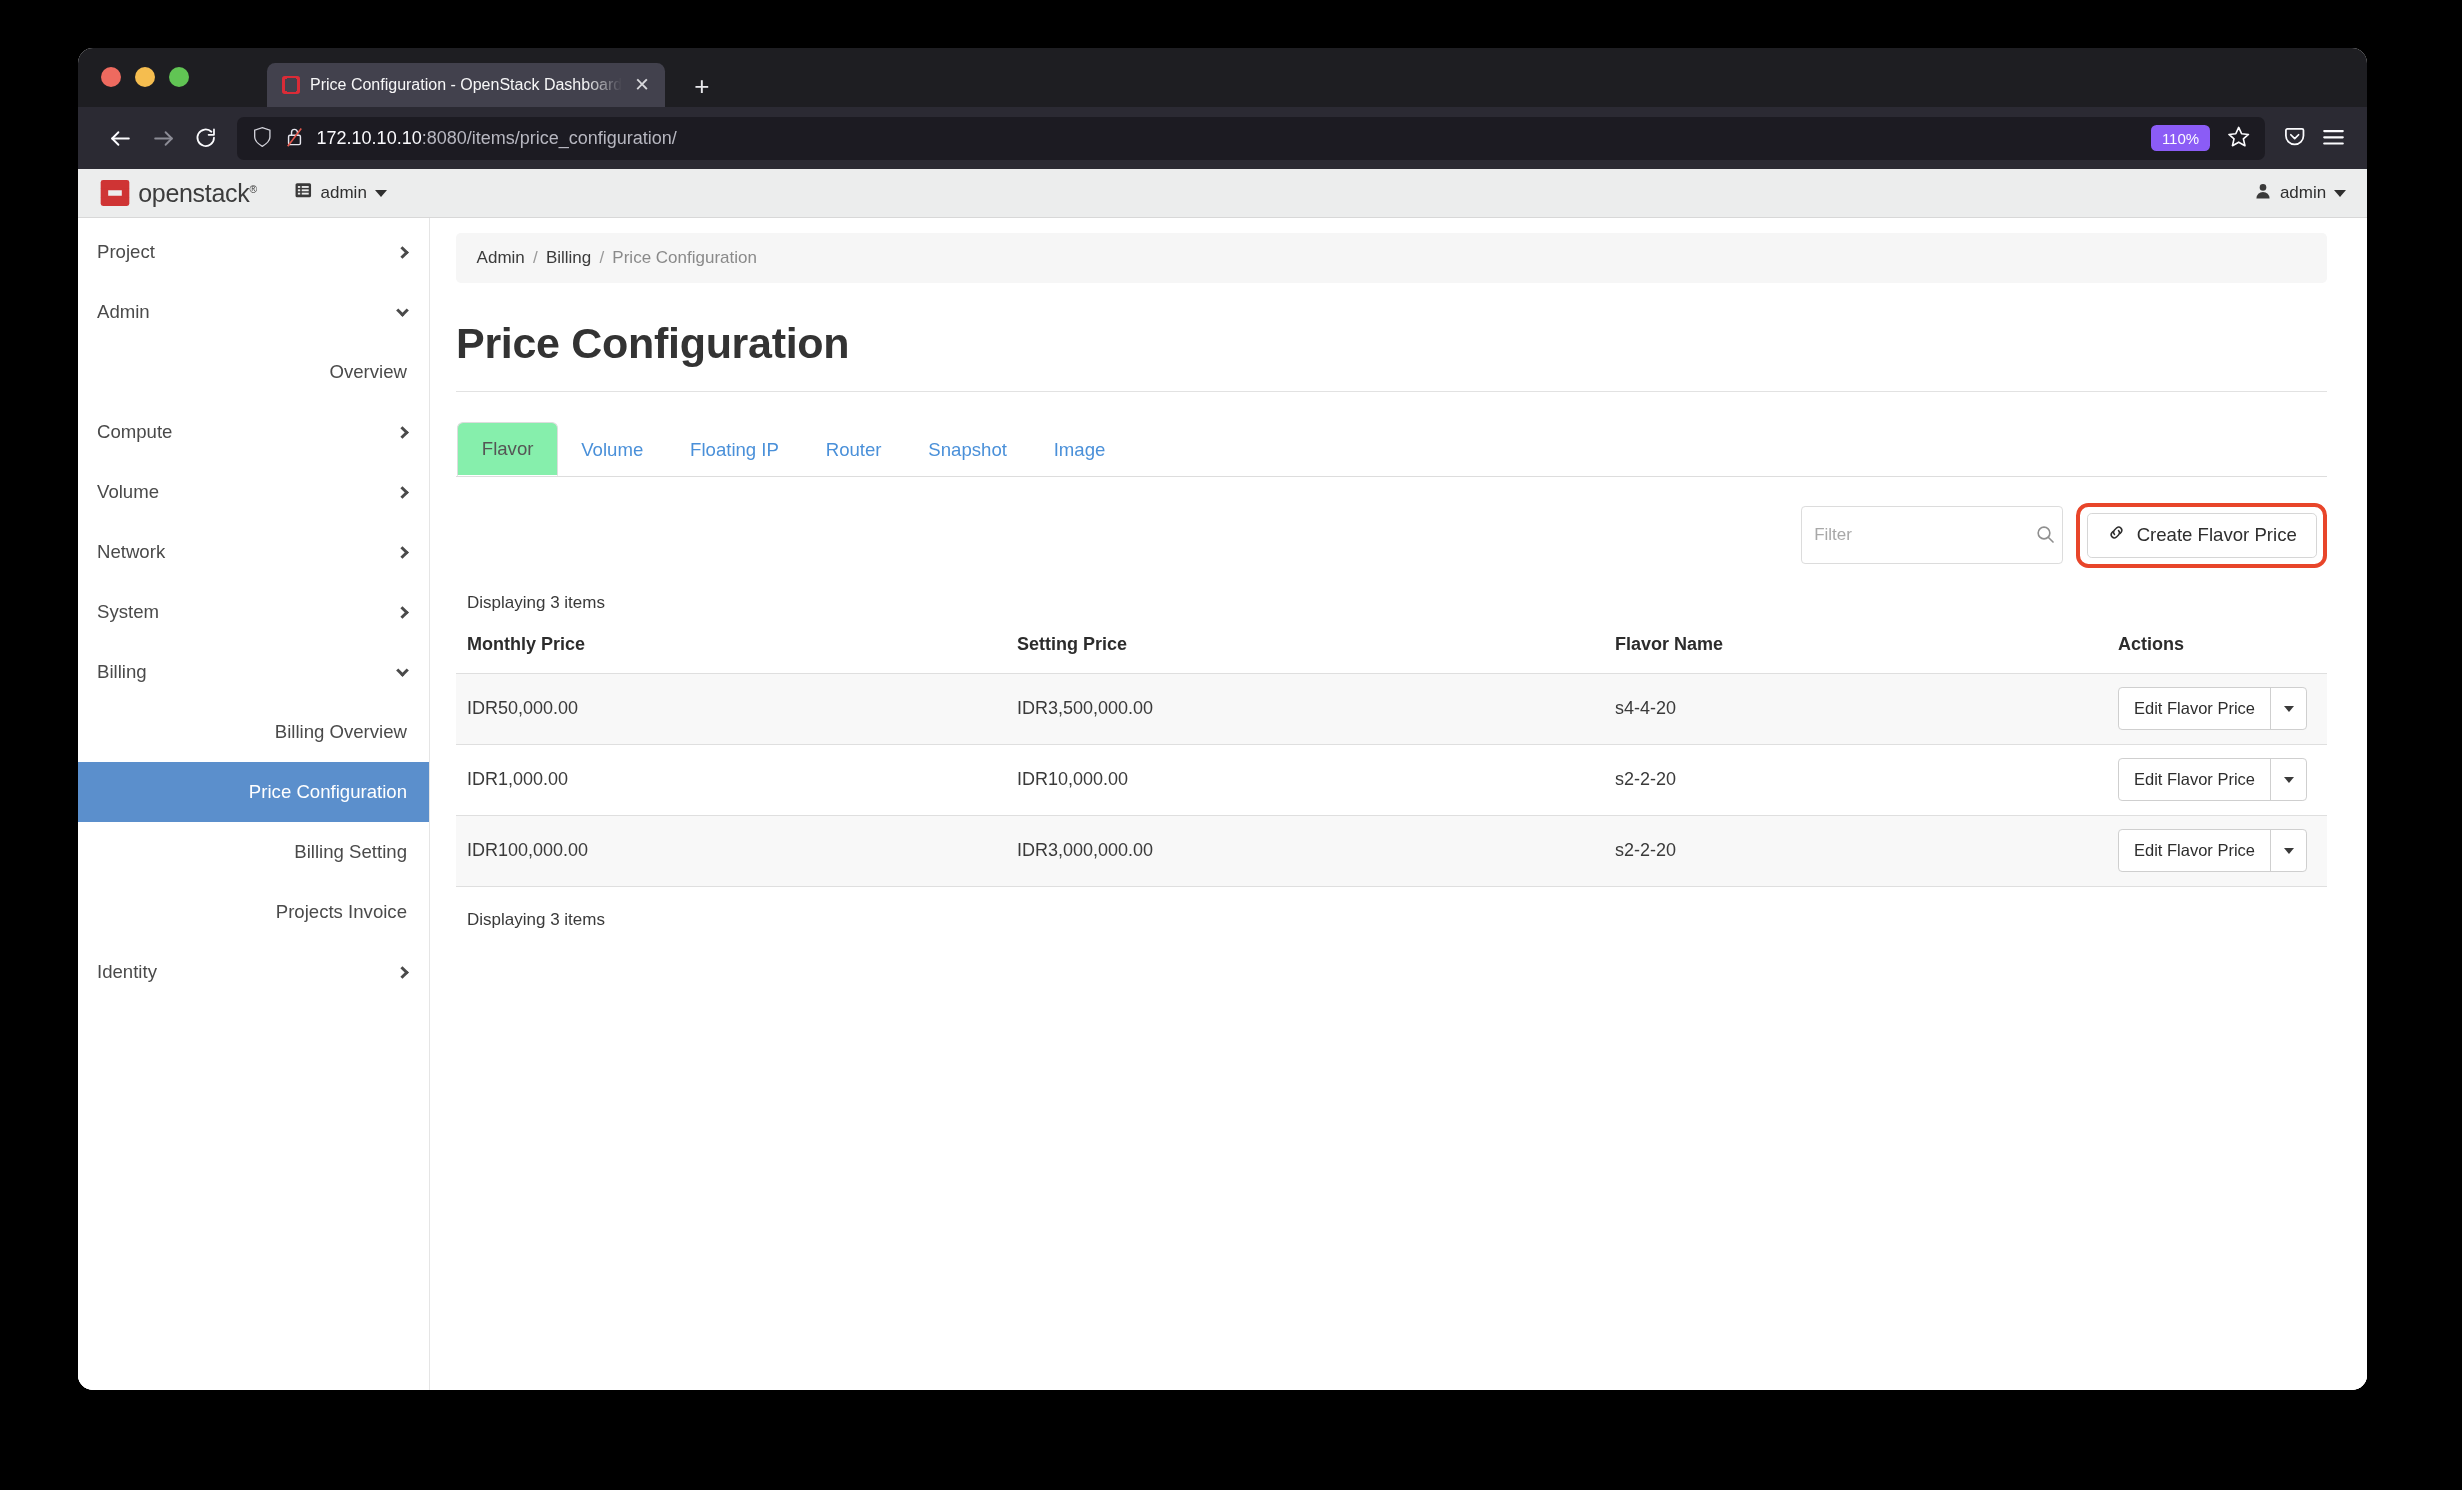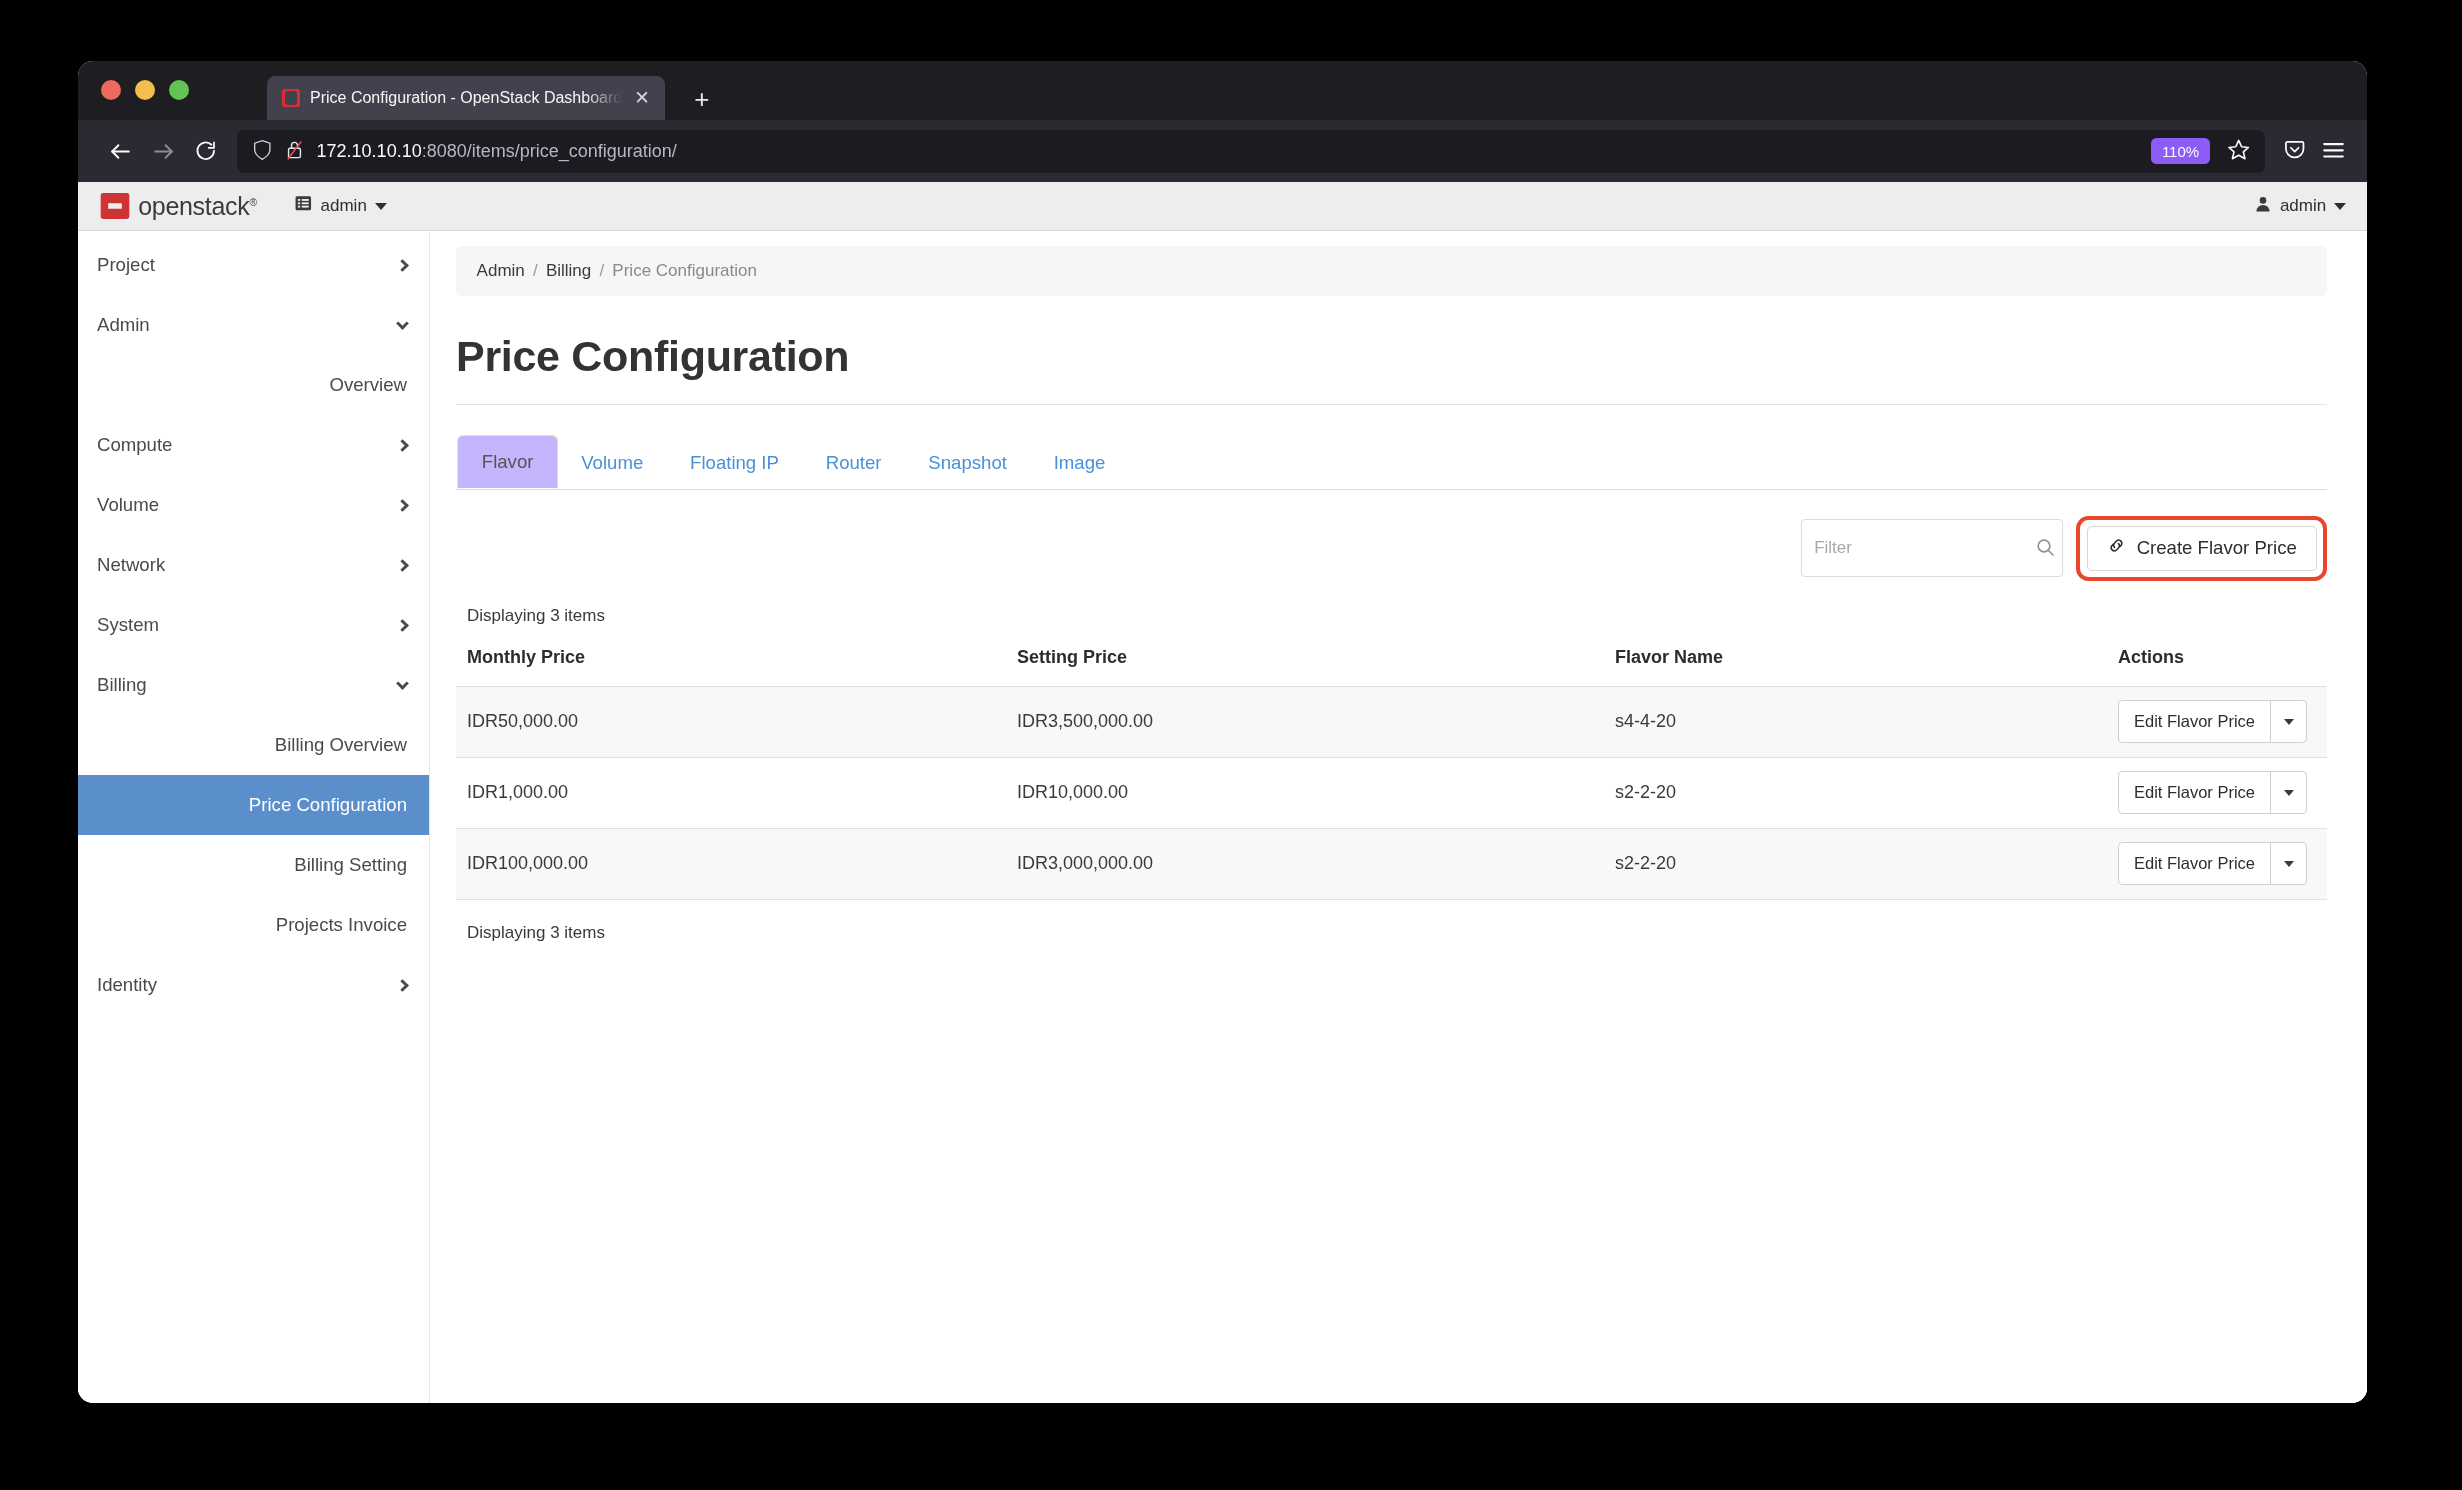--- a/index.html
+++ b/index.html
@@ -6,21 +6,21 @@
   html, body {
     width: 2462px; height: 1491px;
     background: #000000;
     font-family: "Liberation Sans", sans-serif;
     overflow: hidden;
   }
 
   
   .browser-window {
     position: absolute;
-    left: 78px; top: 61px;
+    left: 78px; top: 48px;
     width: 2289px; height: 1342px;
     background: #ffffff;
     border-radius: 15px;
     overflow: hidden;
     display: flex;
     flex-direction: column;
   }
 
   
   .tabstrip {
@@ -259,21 +259,21 @@
     padding-left: 1.4px;
   }
   .tab-item {
     font-size: 18.6px;
     color: #4a90d9;
     padding: 15px 23.4px;
     white-space: nowrap;
   }
   .tab-item.active {
     color: #555555;
-    background: #c4b5fd;
+    background: #86efac;
     border: 0.7px solid #dddddd;
     border-bottom: 0.7px solid #ffffff;
     border-radius: 6.2px 6.2px 0 0;
     margin-bottom: -0.7px;
   }
 
   .toolbar {
     display: flex;
     justify-content: flex-end;
     align-items: center;

